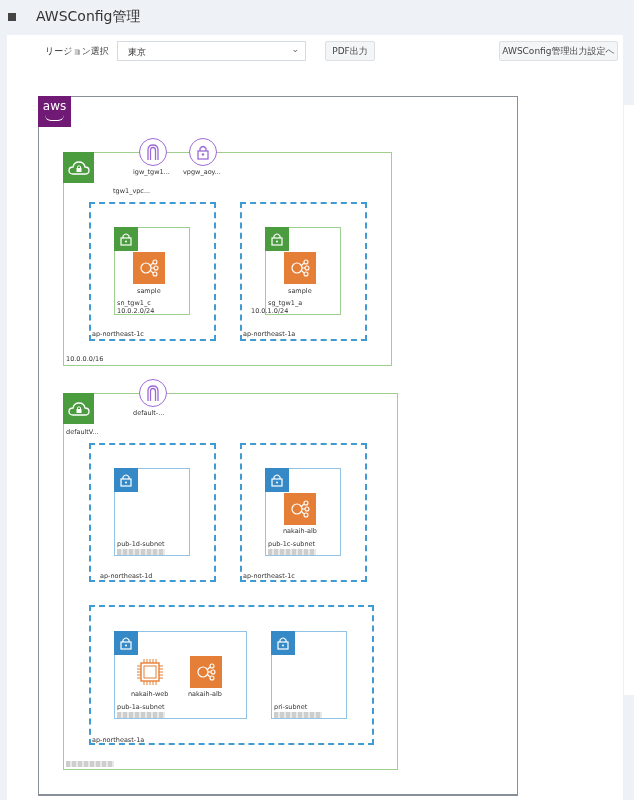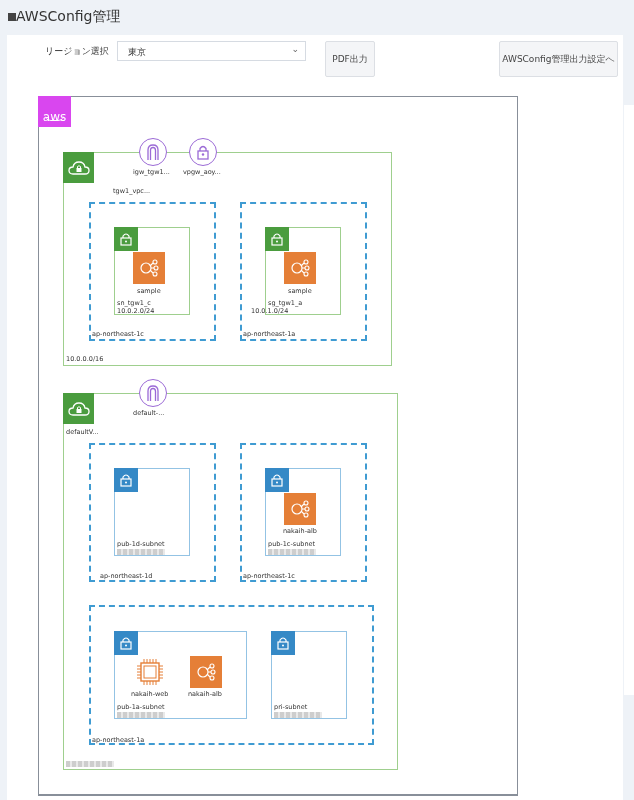--- a/index.html
+++ b/index.html
@@ -1,29 +1,29 @@
 <!DOCTYPE html>
 <html><head>
 <meta charset="utf-8">
 <style>
   * { box-sizing: border-box; margin: 0; padding: 0; }
   html, body { width: 634px; height: 800px; overflow: hidden; }
   body { background: #eef2f7; font-family: "DejaVu Sans", sans-serif; color: #333; position: relative; }
-  .page-title { position: absolute; left: 8px; top: 8px; font-size: 14px; color: #333; display: flex; align-items: center; gap: 0; }
+  .page-title { position: absolute; left: 8px; top: 8px; font-size: 14px; color: #333; display: flex; align-items: center; gap: 20px; }
   .page-title .sq { width: 8px; height: 8px; background: #444; display: inline-block; }
   .card { position: absolute; left: 7px; top: 35px; width: 616px; height: 765px; background: #fff; }
   .right-strip { position: absolute; left: 624px; top: 105px; width: 10px; height: 590px; background: #fff; }
   .region-label { position: absolute; left: 45px; top: 45px; font-size: 9px; color: #333; }
   .region-select { position: absolute; left: 117px; top: 41px; width: 189px; height: 20px; border: 1px solid #d6dbe2; background: #fff; font-size: 9px; padding: 4px 10px; color: #333; }
   .region-select .chev { position: absolute; right: 6px; top: 2px; font-size: 9px; color: #666; }
-  .btn { position: absolute; height: 36px; border: 1px solid #dcdfe4; background: #f4f5f7; font-size: 9px; color: #444; border-radius: 2px; display: flex; align-items: center; justify-content: center; font-family: "DejaVu Sans", sans-serif; }
+  .btn { position: absolute; height: 20px; border: 1px solid #dcdfe4; background: #f4f5f7; font-size: 9px; color: #444; border-radius: 2px; display: flex; align-items: center; justify-content: center; font-family: "DejaVu Sans", sans-serif; }
   .btn-pdf { left: 325px; top: 41px; width: 50px; }
   .btn-settings { left: 499px; top: 41px; width: 119px; }
   .cloud { position: absolute; left: 38px; top: 96px; width: 480px; height: 700px; border: 1px solid #888f99; border-bottom-width: 2px; background: #fff; }
-  .aws-logo { position: absolute; left: 38px; top: 96px; width: 33px; height: 31px; background: #d946ef; color: #fff; font-size: 12px; font-family: "DejaVu Sans", sans-serif; text-align: center; padding-top: 14px; }
+  .aws-logo { position: absolute; left: 38px; top: 96px; width: 33px; height: 31px; background: #701a75; color: #fff; font-size: 12px; font-family: "DejaVu Sans", sans-serif; text-align: center; padding-top: 3px; }
   .aws-logo .smile { position: absolute; left: 7px; top: 19px; width: 19px; height: 6px; border-bottom: 1.5px solid #fff; border-radius: 0 0 10px 10px; }
   .vpc { position: absolute; border: 1px solid #9fcf8e; background: #fff; }
   .vpc-icon { position: absolute; width: 31px; height: 31px; background: #4a9c3e; display: flex; align-items: center; justify-content: center; }
   .small { font-size: 6.5px; color: #333; position: absolute; white-space: nowrap; font-family: "DejaVu Sans", sans-serif; }
   .az { position: absolute; border: 2px dashed #3f9bd2; }
   .subnet { position: absolute; border: 1px solid #9fcf8e; background: #fff; }
   .subnet.blue { border-color: #93c3e4; }
   .sub-icon { position: absolute; left: -1px; top: -1px; width: 24px; height: 24px; display: flex; align-items: center; justify-content: center; }
   .sub-icon.green { background: #4a9c3e; }
   .sub-icon.blue { background: #3589c6; }

